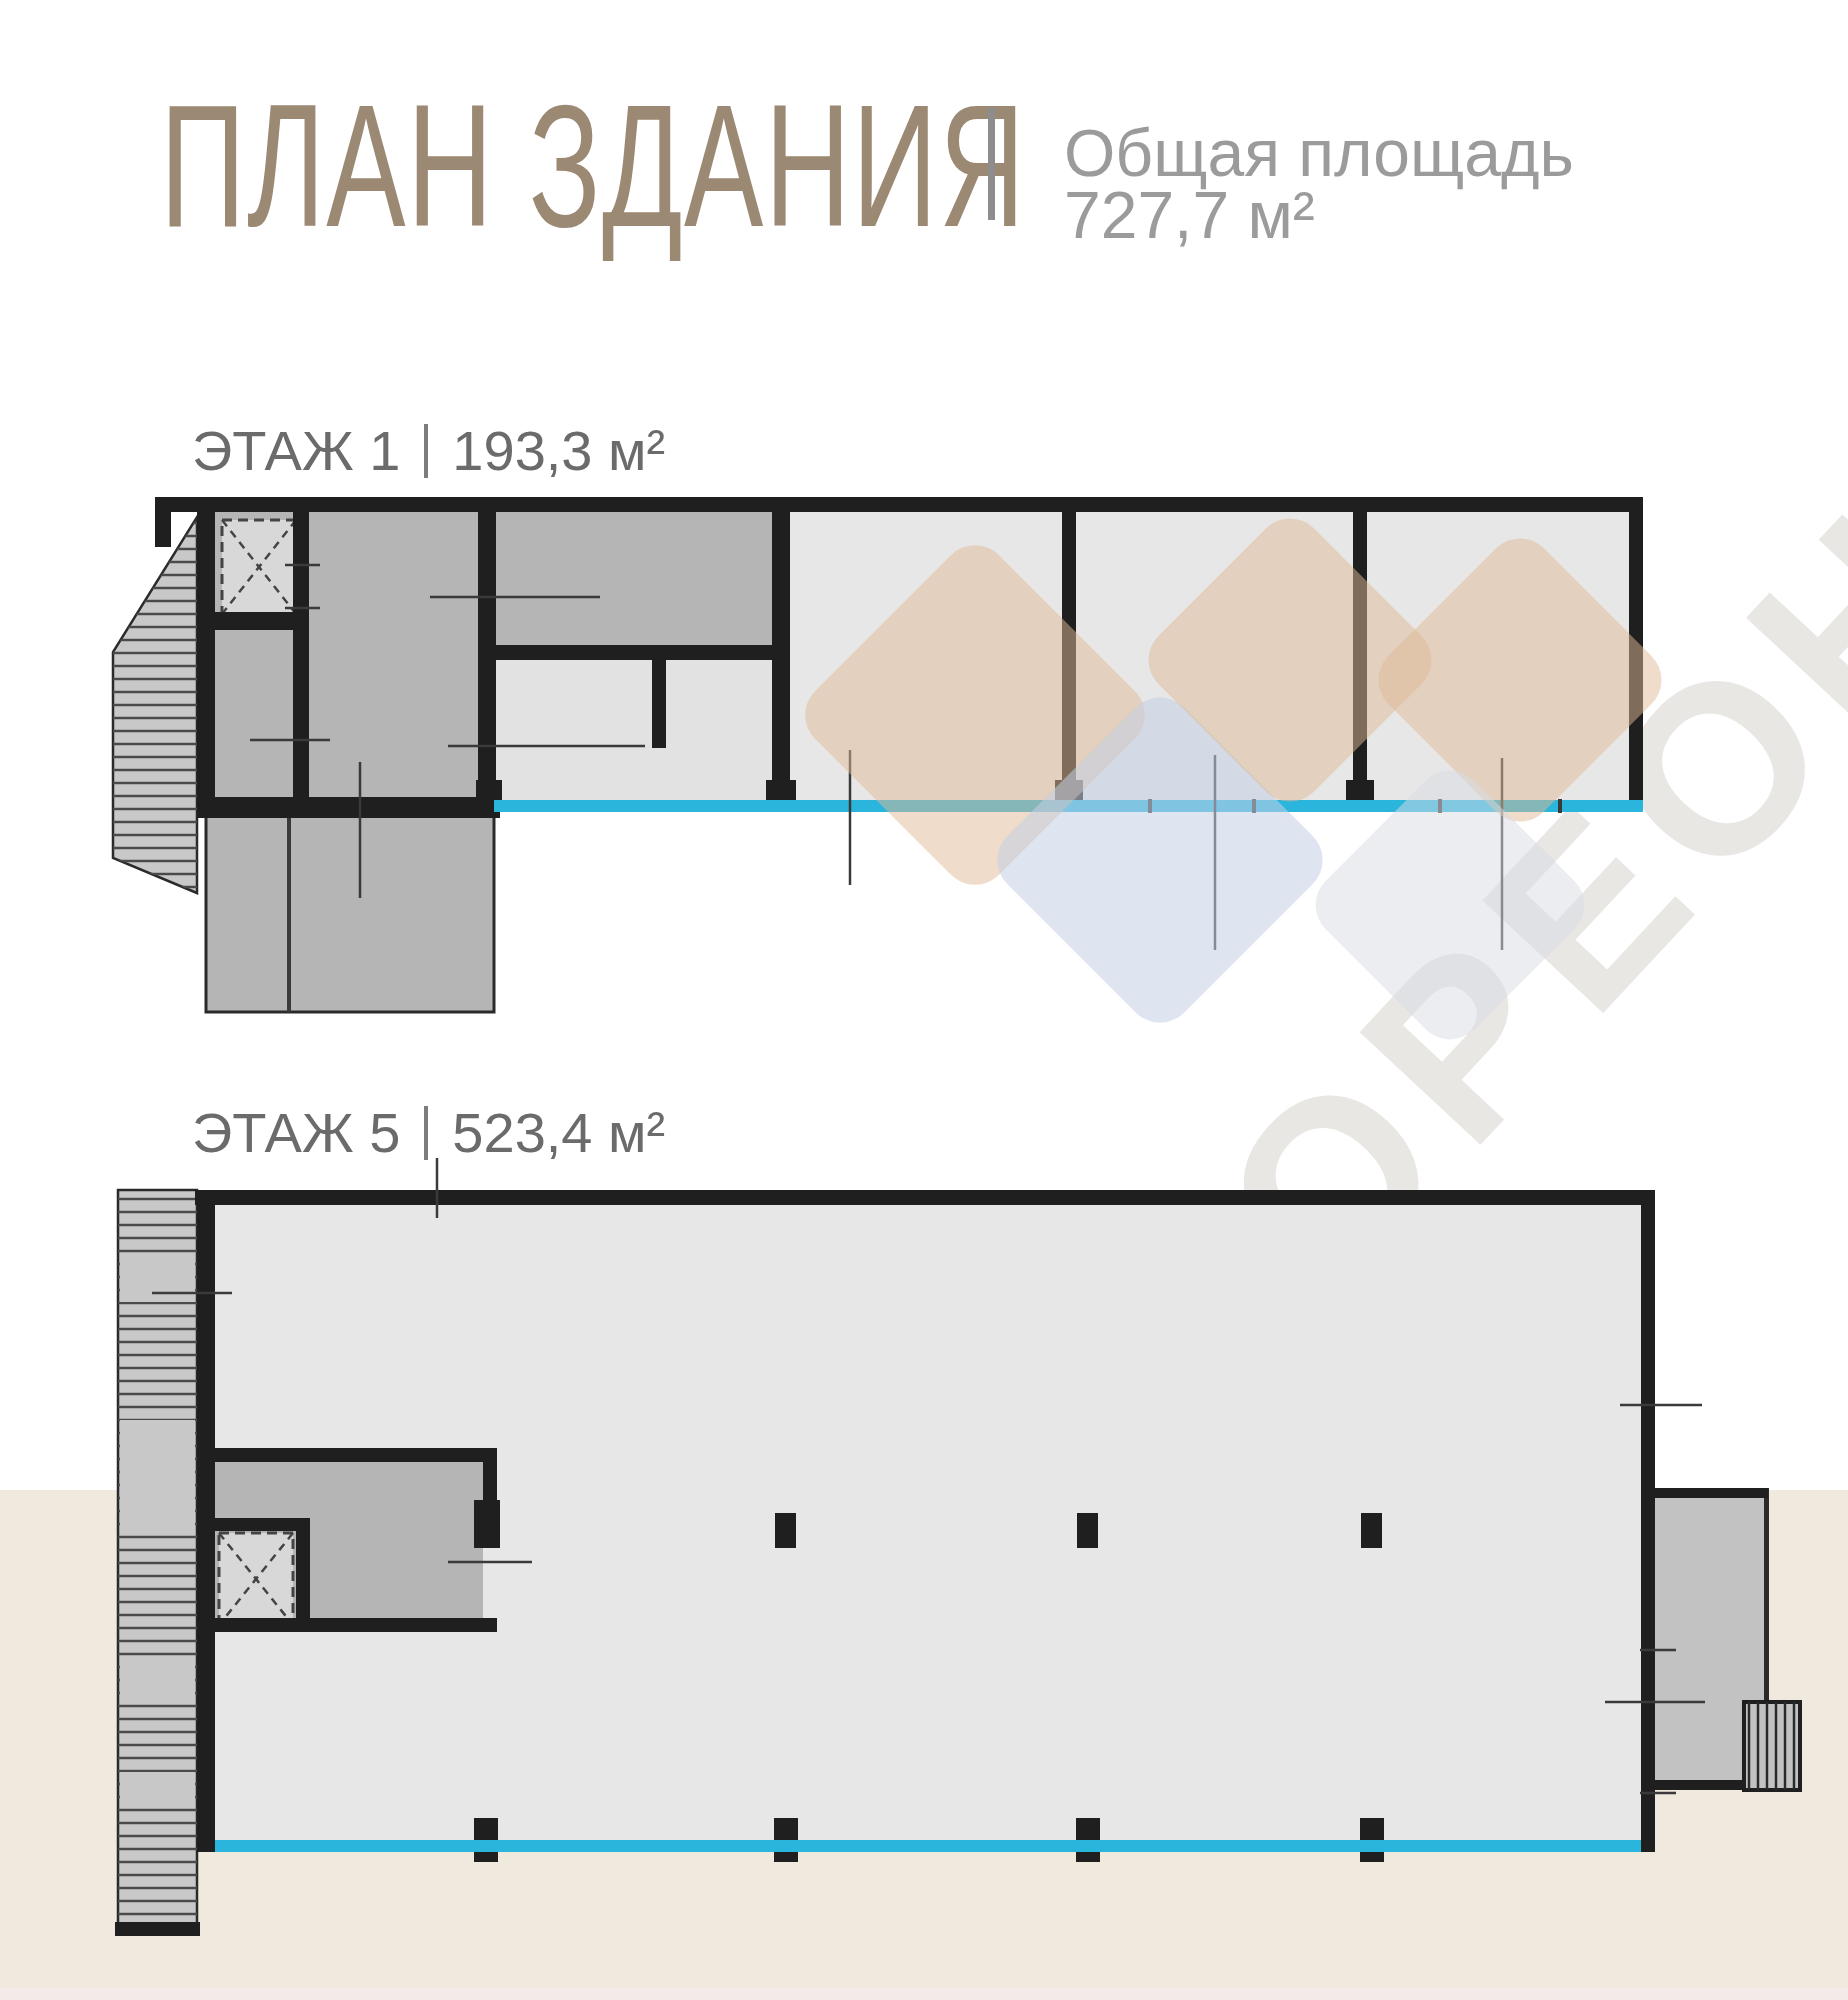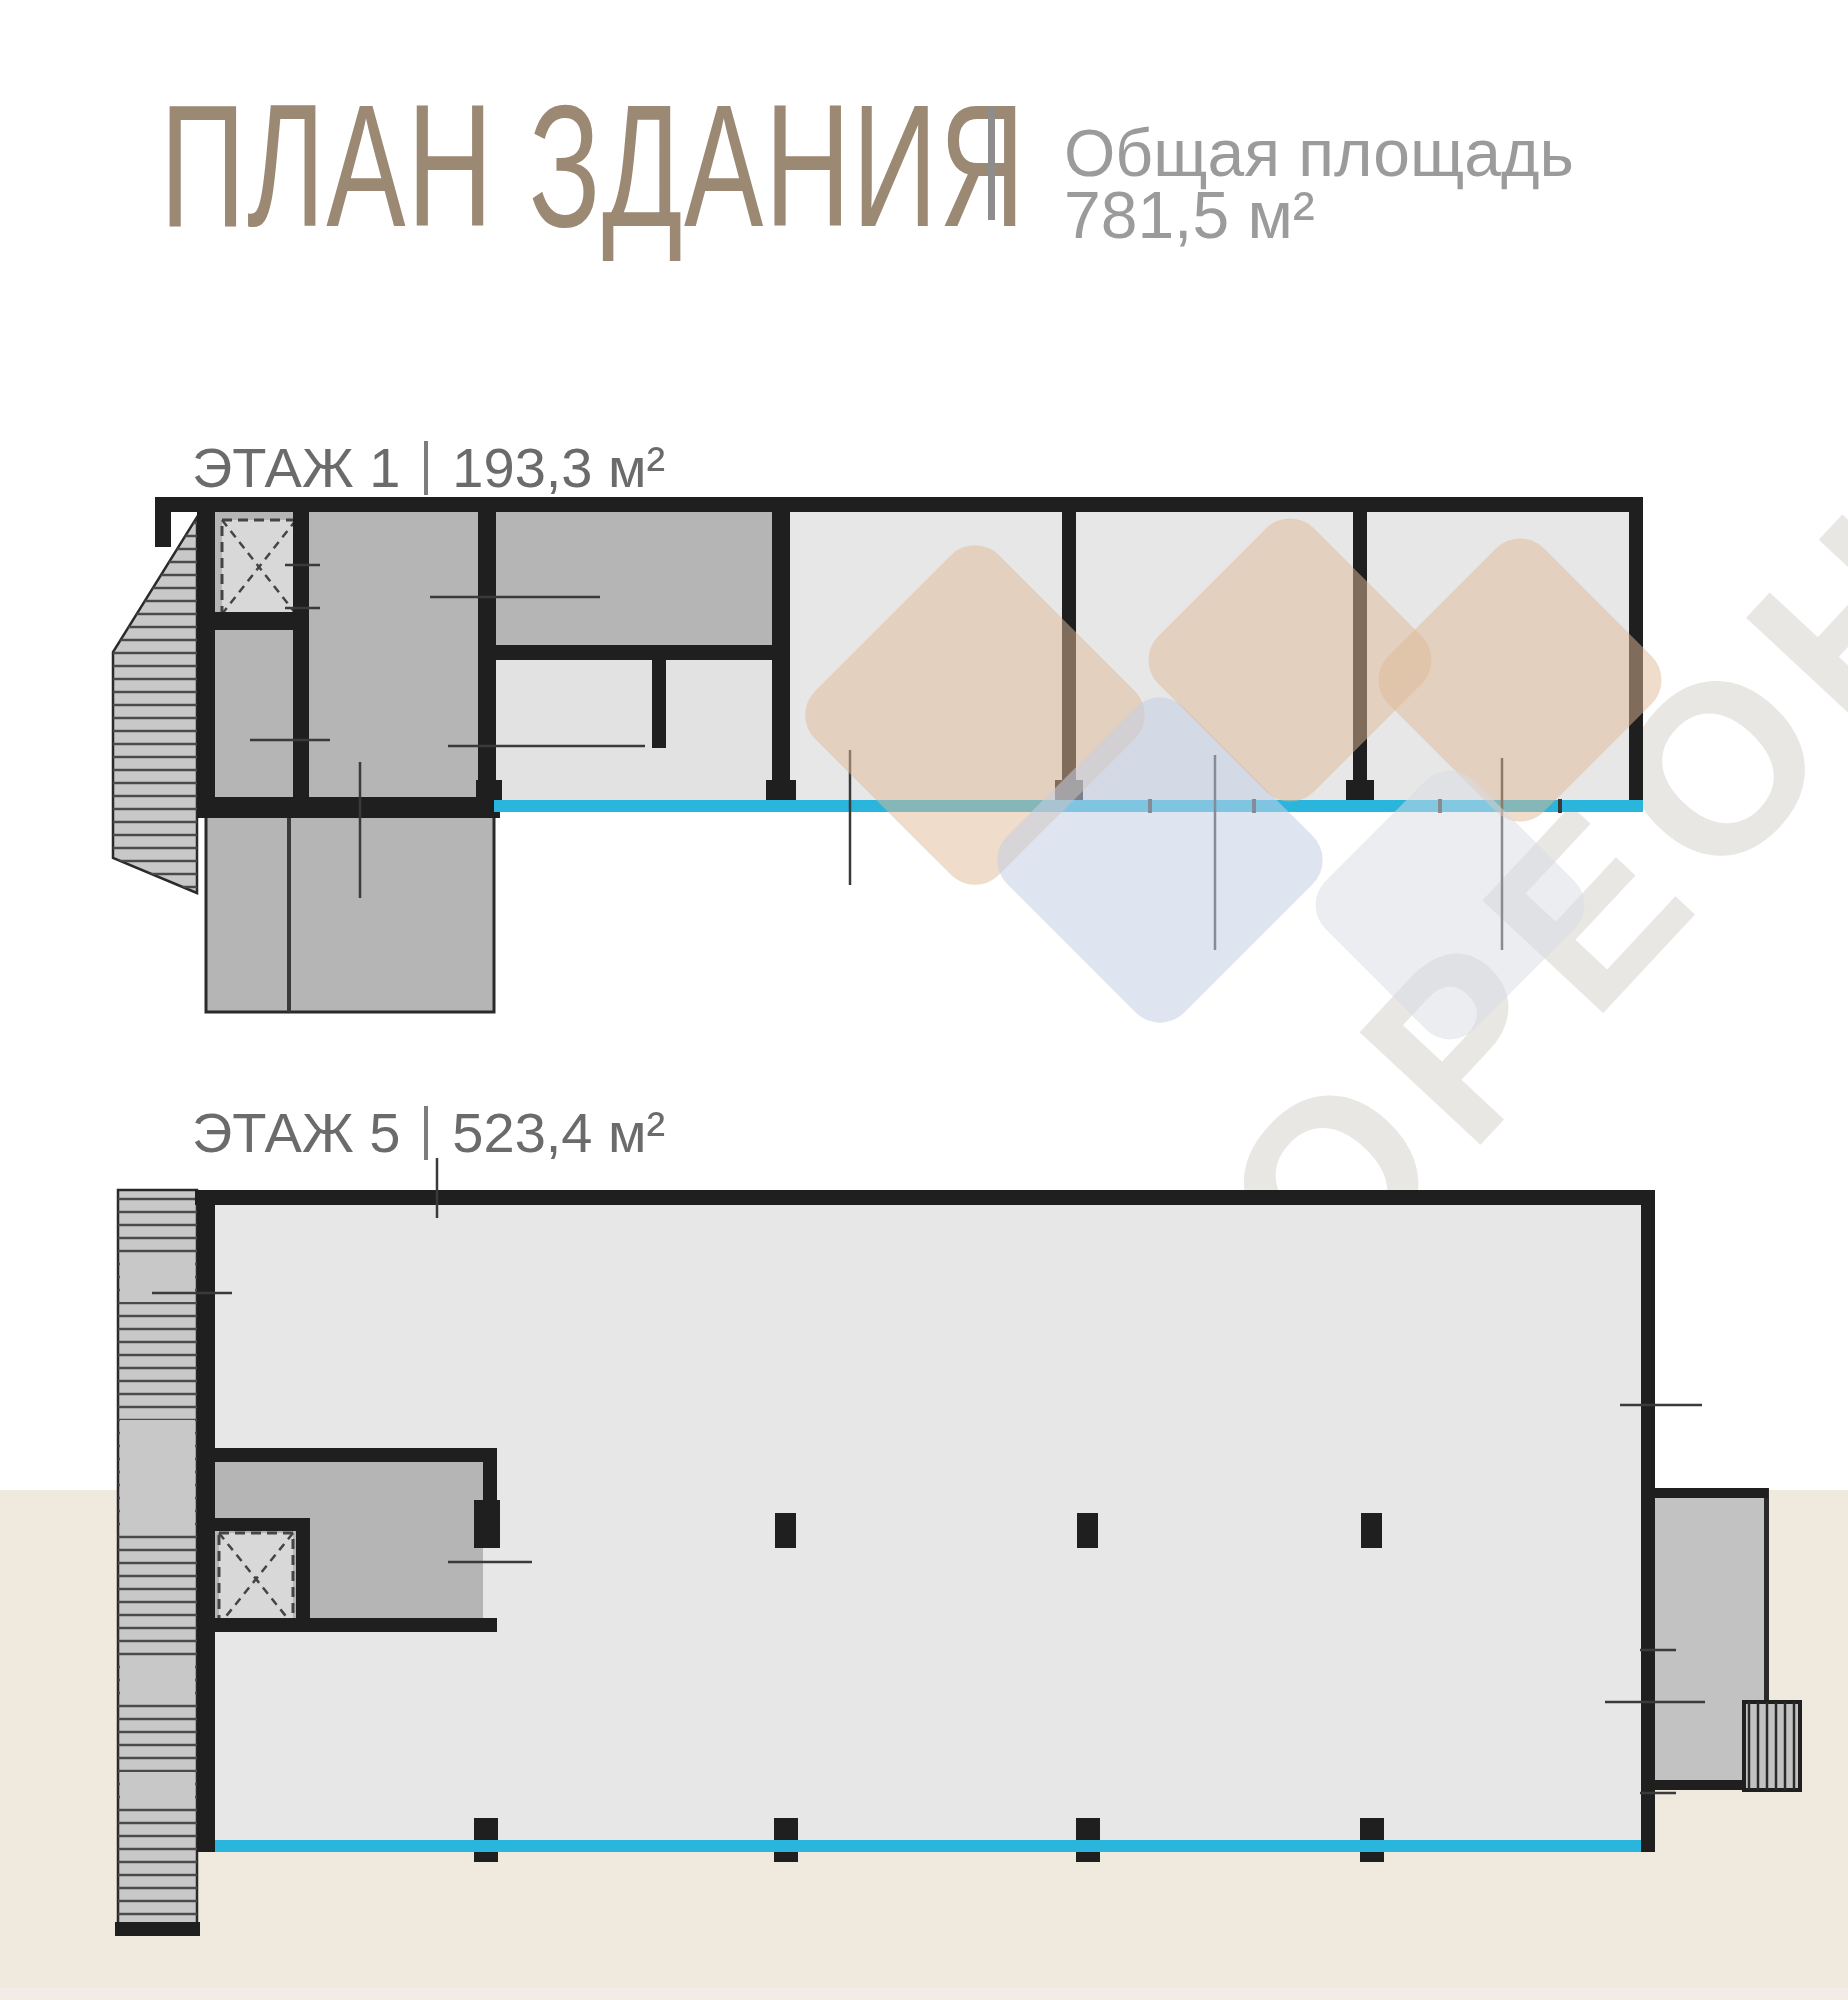--- a/index.html
+++ b/index.html
@@ -31,42 +31,42 @@
   .title{
     position:absolute;left:160px;top:78px;z-index:4;
     font-size:175px;font-weight:500;letter-spacing:2px;line-height:1;
     color:var(--title,#9c8974);transform:scaleX(0.68);transform-origin:0 0;white-space:nowrap;
   }
   .header-divider{position:absolute;left:988px;top:108px;width:7px;height:112px;background:var(--divider,#8d8d8d);z-index:4;}
   .subtitle{position:absolute;left:1064px;top:122px;z-index:4;color:var(--subtitle,#9b9b9b);font-size:66px;line-height:62px;}
 
   .floor-label{position:absolute;z-index:4;display:flex;align-items:center;color:var(--floor_label,#6b6b6b);font-size:56px;white-space:nowrap;}
   .floor-label .bar{display:inline-block;width:4px;height:54px;background:#7d7d7d;margin:0 24px;}
-  .fl1{left:192px;top:418px;margin-top:17px;}
+  .fl1{left:192px;top:418px;}
   .fl2{left:192px;top:1100px;}
 
   .plan-svg{position:absolute;z-index:2;}
   .svg-f1{left:80px;top:470px;}
   .svg-f2{left:60px;top:1150px;}
 </style>
 </head>
 <body>
 
 <div class="page">
 
   <div class="beige-band"></div>
   <div class="bottom-strip"></div>
 
   <div class="watermark-text">МОРЕОН</div>
 
   <div class="title">ПЛАН ЗДАНИЯ</div>
   <div class="header-divider"></div>
   <div class="subtitle">
     <div>Общая площадь</div>
-    <div>781,5 м²</div>
+    <div>727,7 м²</div>
   </div>
 
   <div class="floor-label fl1">
     <span>ЭТАЖ 1</span>
     <span class="bar"></span>
     <span>193,3 м²</span>
   </div>
   <div class="floor-label fl2">
     <span>ЭТАЖ 5</span>
     <span class="bar"></span>

